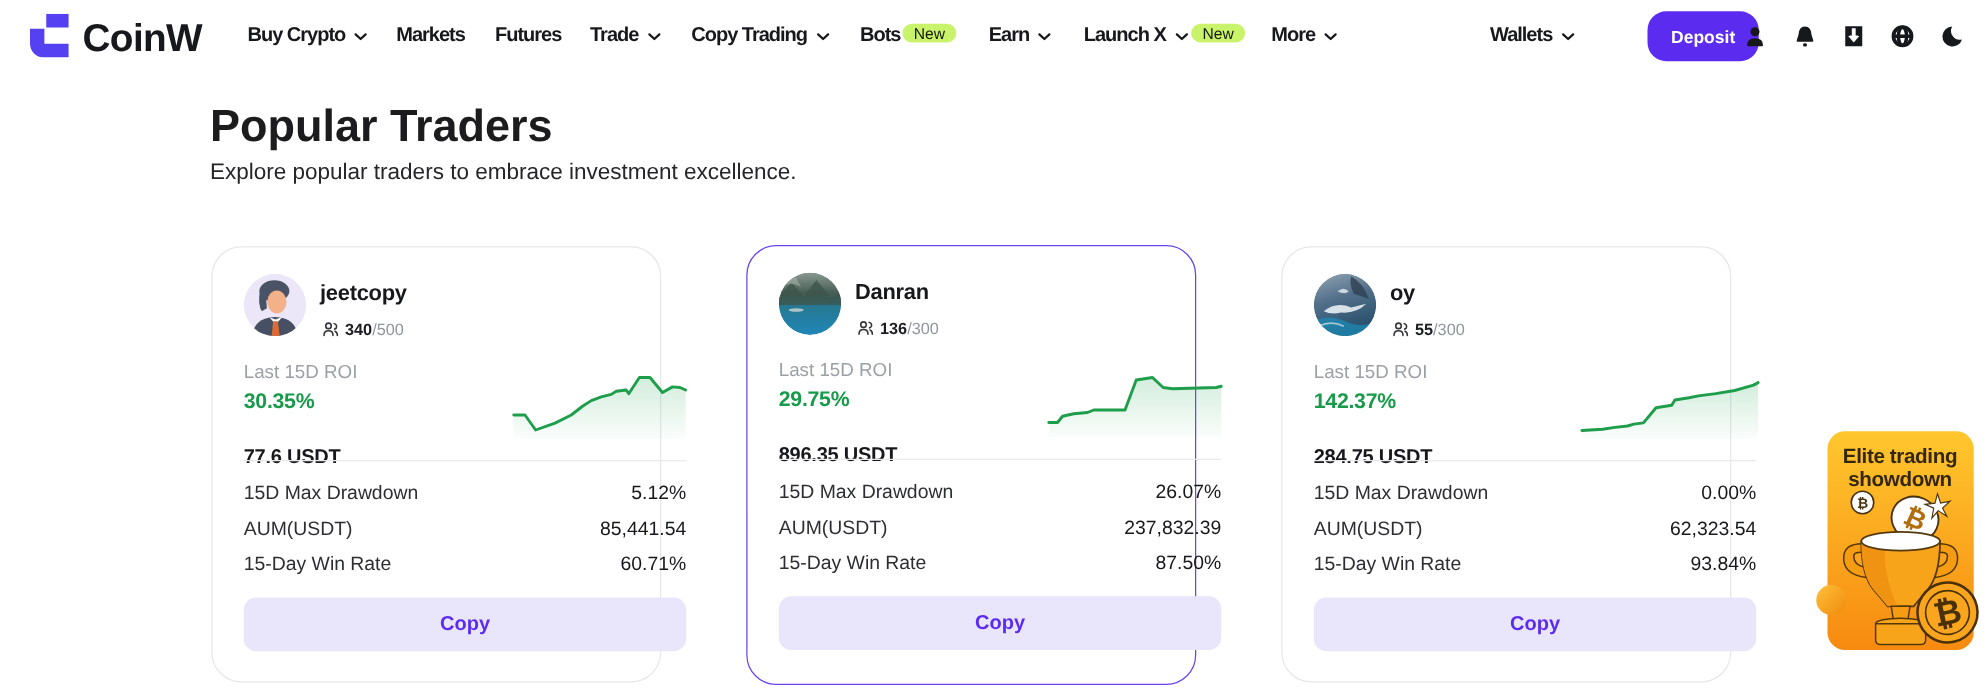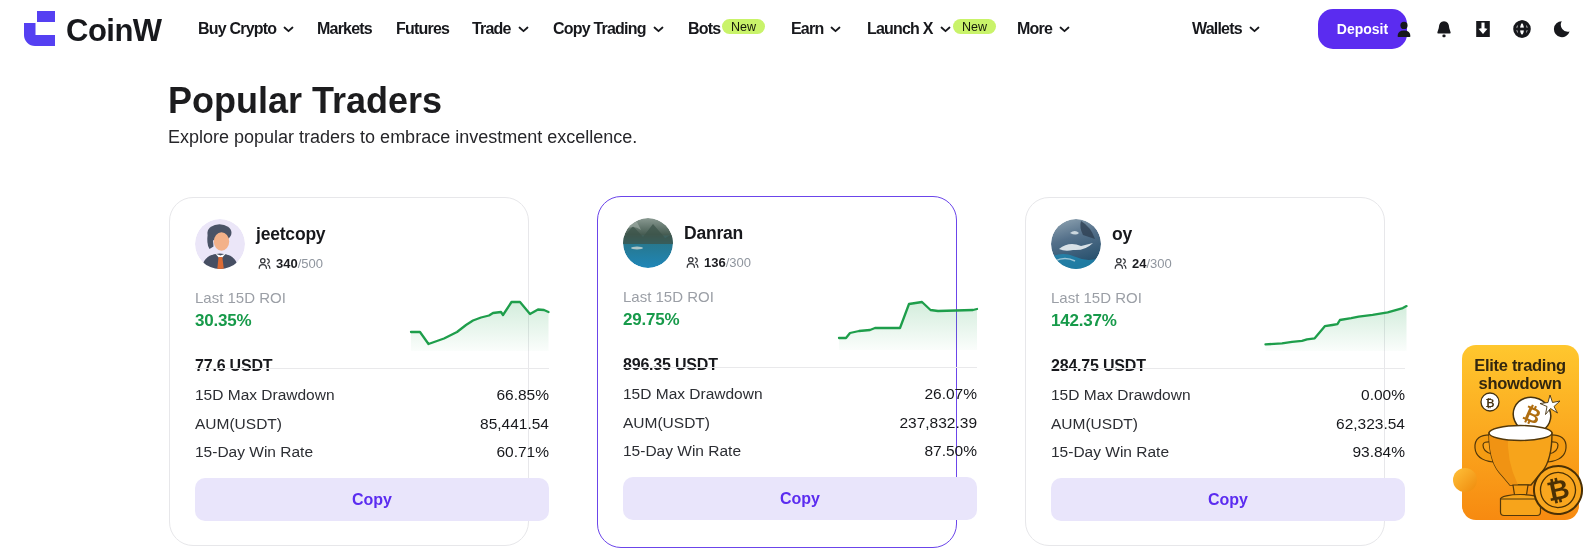--- a/index.html
+++ b/index.html
@@ -136,21 +136,21 @@
         </svg>
         <b>340</b>
         <span class="gray">/500</span>
       </div>
     <div class="in l1">Last 15D ROI</div>
     <div class="in l2">30.35%</div>
     <div class="in l3">77.6 USDT</div>
     <div class="in divl"></div>
     <div class="in row" style="top:188px">
         <span class="lb">15D Max Drawdown</span>
-        <span class="vl">66.85%</span>
+        <span class="vl">5.12%</span>
       </div>
     <div class="in row" style="top:216.5px">
         <span class="lb">AUM(USDT)</span>
         <span class="vl">85,441.54</span>
       </div>
     <div class="in row" style="top:245px">
         <span class="lb">15-Day Win Rate</span>
         <span class="vl">60.71%</span>
       </div>
     <div class="in copy">Copy</div>
@@ -226,21 +226,21 @@
       <path d="M4 42 Q14 37 24 42" stroke="#bcd8e4" stroke-width="1.4" fill="none" opacity="0.8"></path>
     </svg></div>
     <div class="in nm">oy</div>
     <div class="in mem">
         <svg width="13" height="13" viewBox="0 0 13 13" style="margin-right:5px">
           <circle cx="4.8" cy="3.7" r="2.2" fill="none" stroke="#33353a" stroke-width="1.25"></circle>
           <path d="M1.2 11.3 Q1.2 7.6 4.8 7.6 Q8.4 7.6 8.4 11.3" fill="none" stroke="#33353a" stroke-width="1.25" stroke-linecap="round"></path>
           <path d="M9.3 1.9 Q11.3 2.5 11.3 4.2 Q11.3 5.9 9.7 6.3" fill="none" stroke="#33353a" stroke-width="1.25" stroke-linecap="round"></path>
           <path d="M10 8 Q11.9 8.7 11.9 11.3" fill="none" stroke="#33353a" stroke-width="1.25" stroke-linecap="round"></path>
         </svg>
-        <b>24</b>
+        <b>55</b>
         <span class="gray">/300</span>
       </div>
     <div class="in l1">Last 15D ROI</div>
     <div class="in l2">142.37%</div>
     <div class="in l3">284.75 USDT</div>
     <div class="in divl"></div>
     <div class="in row" style="top:188px">
         <span class="lb">15D Max Drawdown</span>
         <span class="vl">0.00%</span>
       </div>

